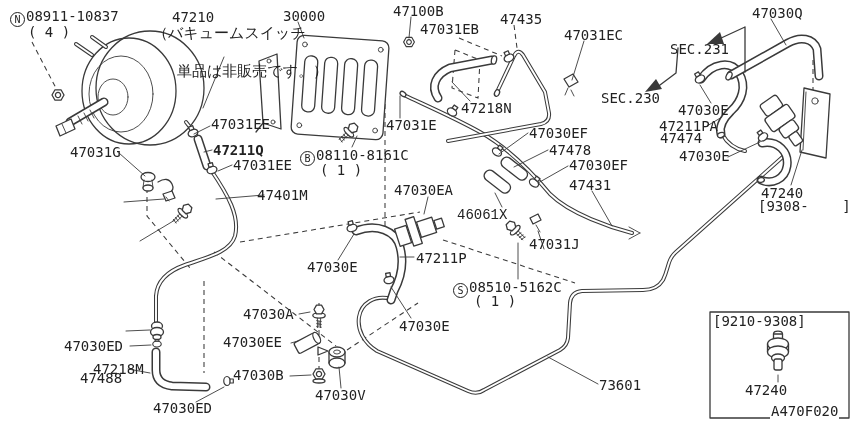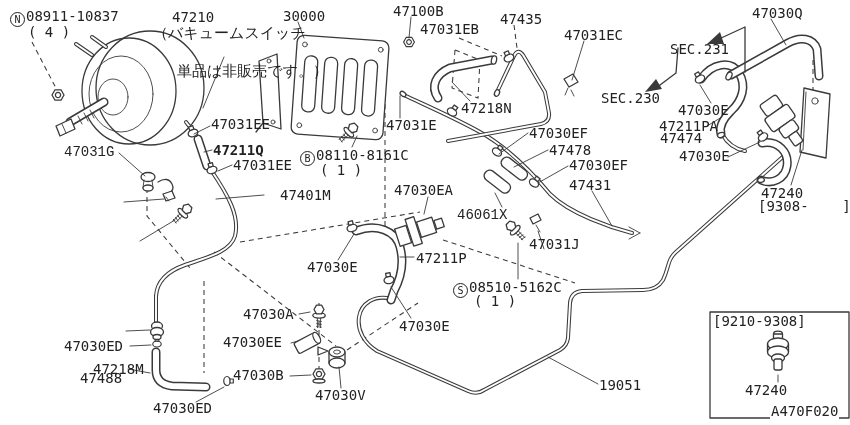--- a/index.html
+++ b/index.html
@@ -265,45 +265,45 @@
       <span class="lbl" style="left: 601px; top: 91px;">SEC.230</span>
       <span class="lbl" style="left: 678px; top: 103px;">47030E</span>
       <span class="lbl" style="left: 659px; top: 119px;">47211PA</span>
       <span class="lbl" style="left: 660px; top: 131px;">47474</span>
       <span class="lbl" style="left: 679px; top: 149px;">47030E</span>
       <span class="lbl" style="left: 461px; top: 101px;">47218N</span>
       <span class="lbl" style="left: 386px; top: 118px;">47031E</span>
       <span class="lbl" style="left: 211px; top: 117px;">47031EE</span>
       <span class="lbl" style="left: 213px; top: 143px; font-weight: bold;">47211Q</span>
       <span class="lbl" style="left: 233px; top: 158px;">47031EE</span>
-      <span class="lbl" style="left: 64px; top: 145px; font-family: Liberation Mono, monospace;">47031G</span>
+      <span class="lbl" style="left: 70px; top: 145px;">47031G</span>
       <span class="lbl" style="left: 300px; top: 148px;"><span class="circ">B</span>08110-8161C</span>
       <span class="lbl" style="left: 320px; top: 163px;">( 1 )</span>
-      <span class="lbl" style="left: 280px; top: 188px;">47401M</span>
+      <span class="lbl" style="left: 257px; top: 188px;">47401M</span>
       <span class="lbl" style="left: 394px; top: 183px;">47030EA</span>
       <span class="lbl" style="left: 457px; top: 208px; font-family: Liberation Mono, monospace;">46061X</span>
       <span class="lbl" style="left: 529px; top: 126px;">47030EF</span>
       <span class="lbl" style="left: 549px; top: 143px;">47478</span>
       <span class="lbl" style="left: 569px; top: 158px;">47030EF</span>
       <span class="lbl" style="left: 569px; top: 178px;">47431</span>
       <span class="lbl" style="left: 529px; top: 237px;">47031J</span>
       <span class="lbl" style="left: 453px; top: 280px;"><span class="circ">S</span>08510-5162C</span>
       <span class="lbl" style="left: 474px; top: 294px;">( 1 )</span>
       <span class="lbl" style="left: 307px; top: 260px;">47030E</span>
       <span class="lbl" style="left: 416px; top: 251px;">47211P</span>
       <span class="lbl" style="left: 399px; top: 319px;">47030E</span>
       <span class="lbl" style="left: 243px; top: 307px;">47030A</span>
       <span class="lbl" style="left: 223px; top: 335px;">47030EE</span>
       <span class="lbl" style="left: 233px; top: 368px;">47030B</span>
       <span class="lbl" style="left: 315px; top: 388px;">47030V</span>
       <span class="lbl" style="left: 80px; top: 324px; margin-top: 47px;">47488</span>
       <span class="lbl" style="left: 64px; top: 339px;">47030ED</span>
       <span class="lbl" style="left: 93px; top: 362px;">47218M</span>
       <span class="lbl" style="left: 153px; top: 401px;">47030ED</span>
-      <span class="lbl" style="left: 599px; top: 378px;">19051</span>
+      <span class="lbl" style="left: 599px; top: 378px;">73601</span>
       <span class="lbl" style="left: 761px; top: 186px;">47240</span>
       <span class="lbl" style="left: 758px; top: 199px;">[9308-    ]</span>
       <span class="lbl" style="left: 713px; top: 314px;">[9210-9308]</span>
       <span class="lbl" style="left: 745px; top: 383px;">47240</span>
       <span class="lbl bgw" style="left: 770px; top: 404px;">A470F020</span>
     </div>
 
 </div>
 
 </body></html>

